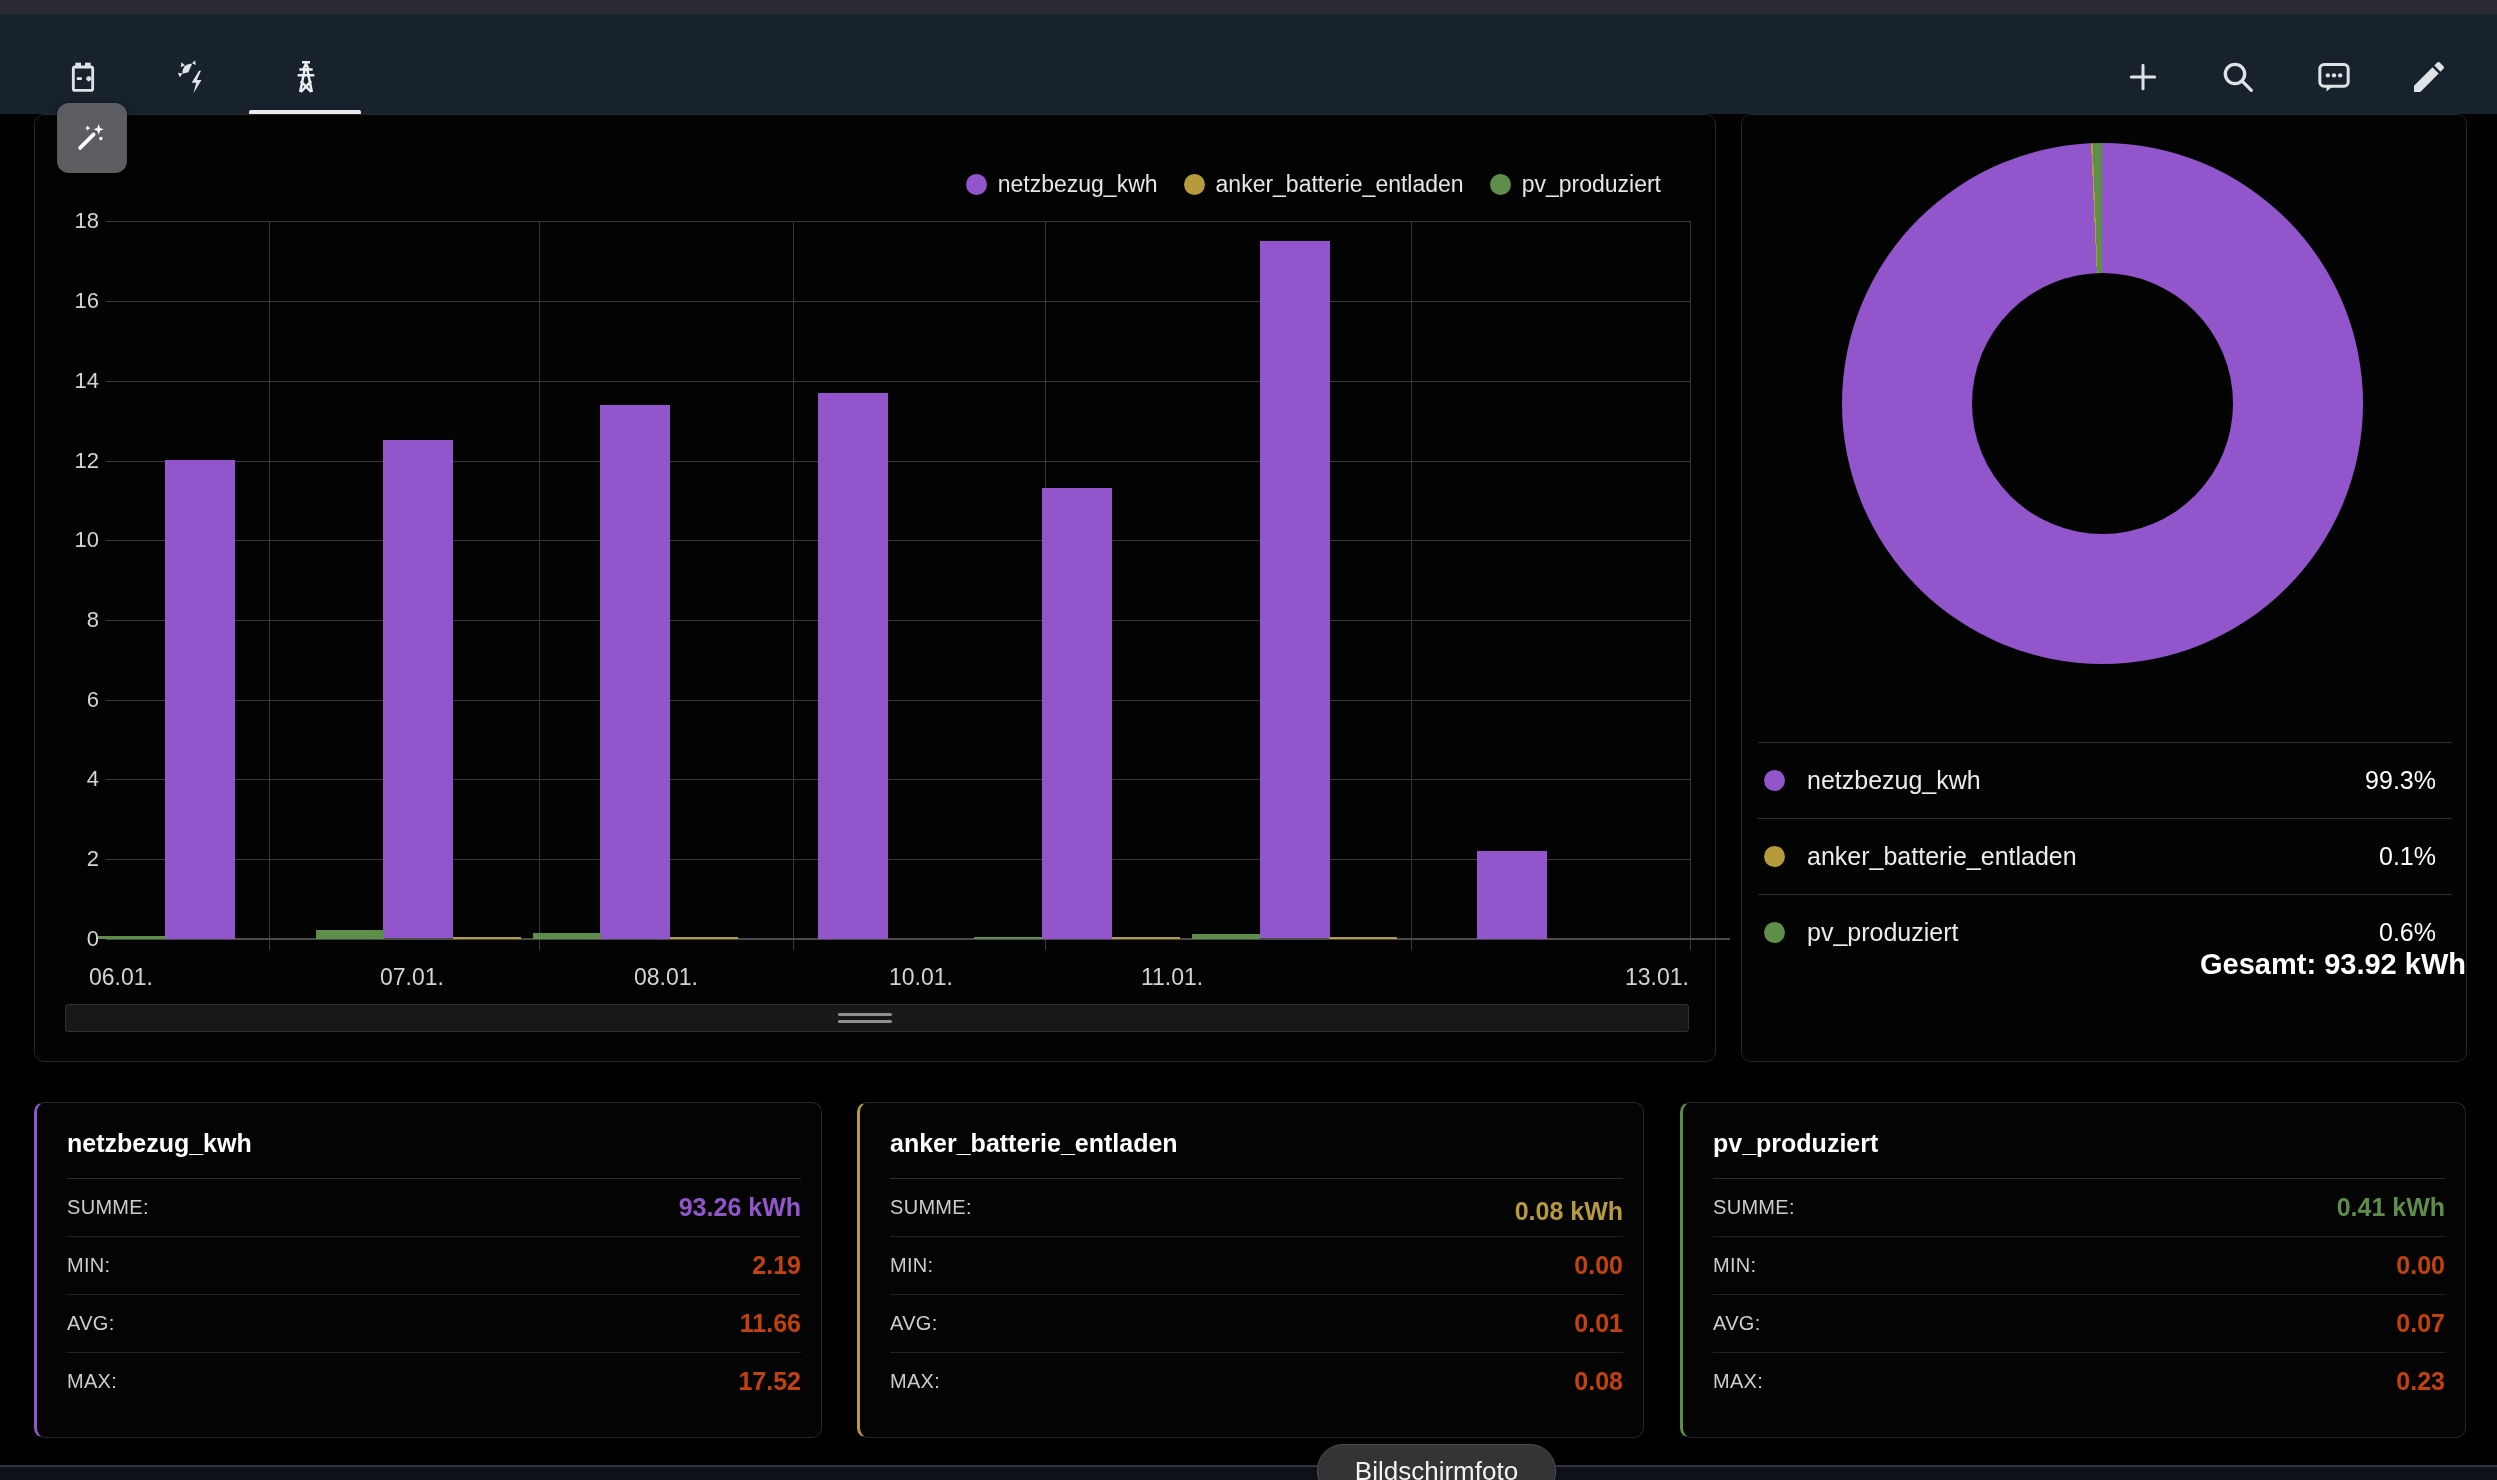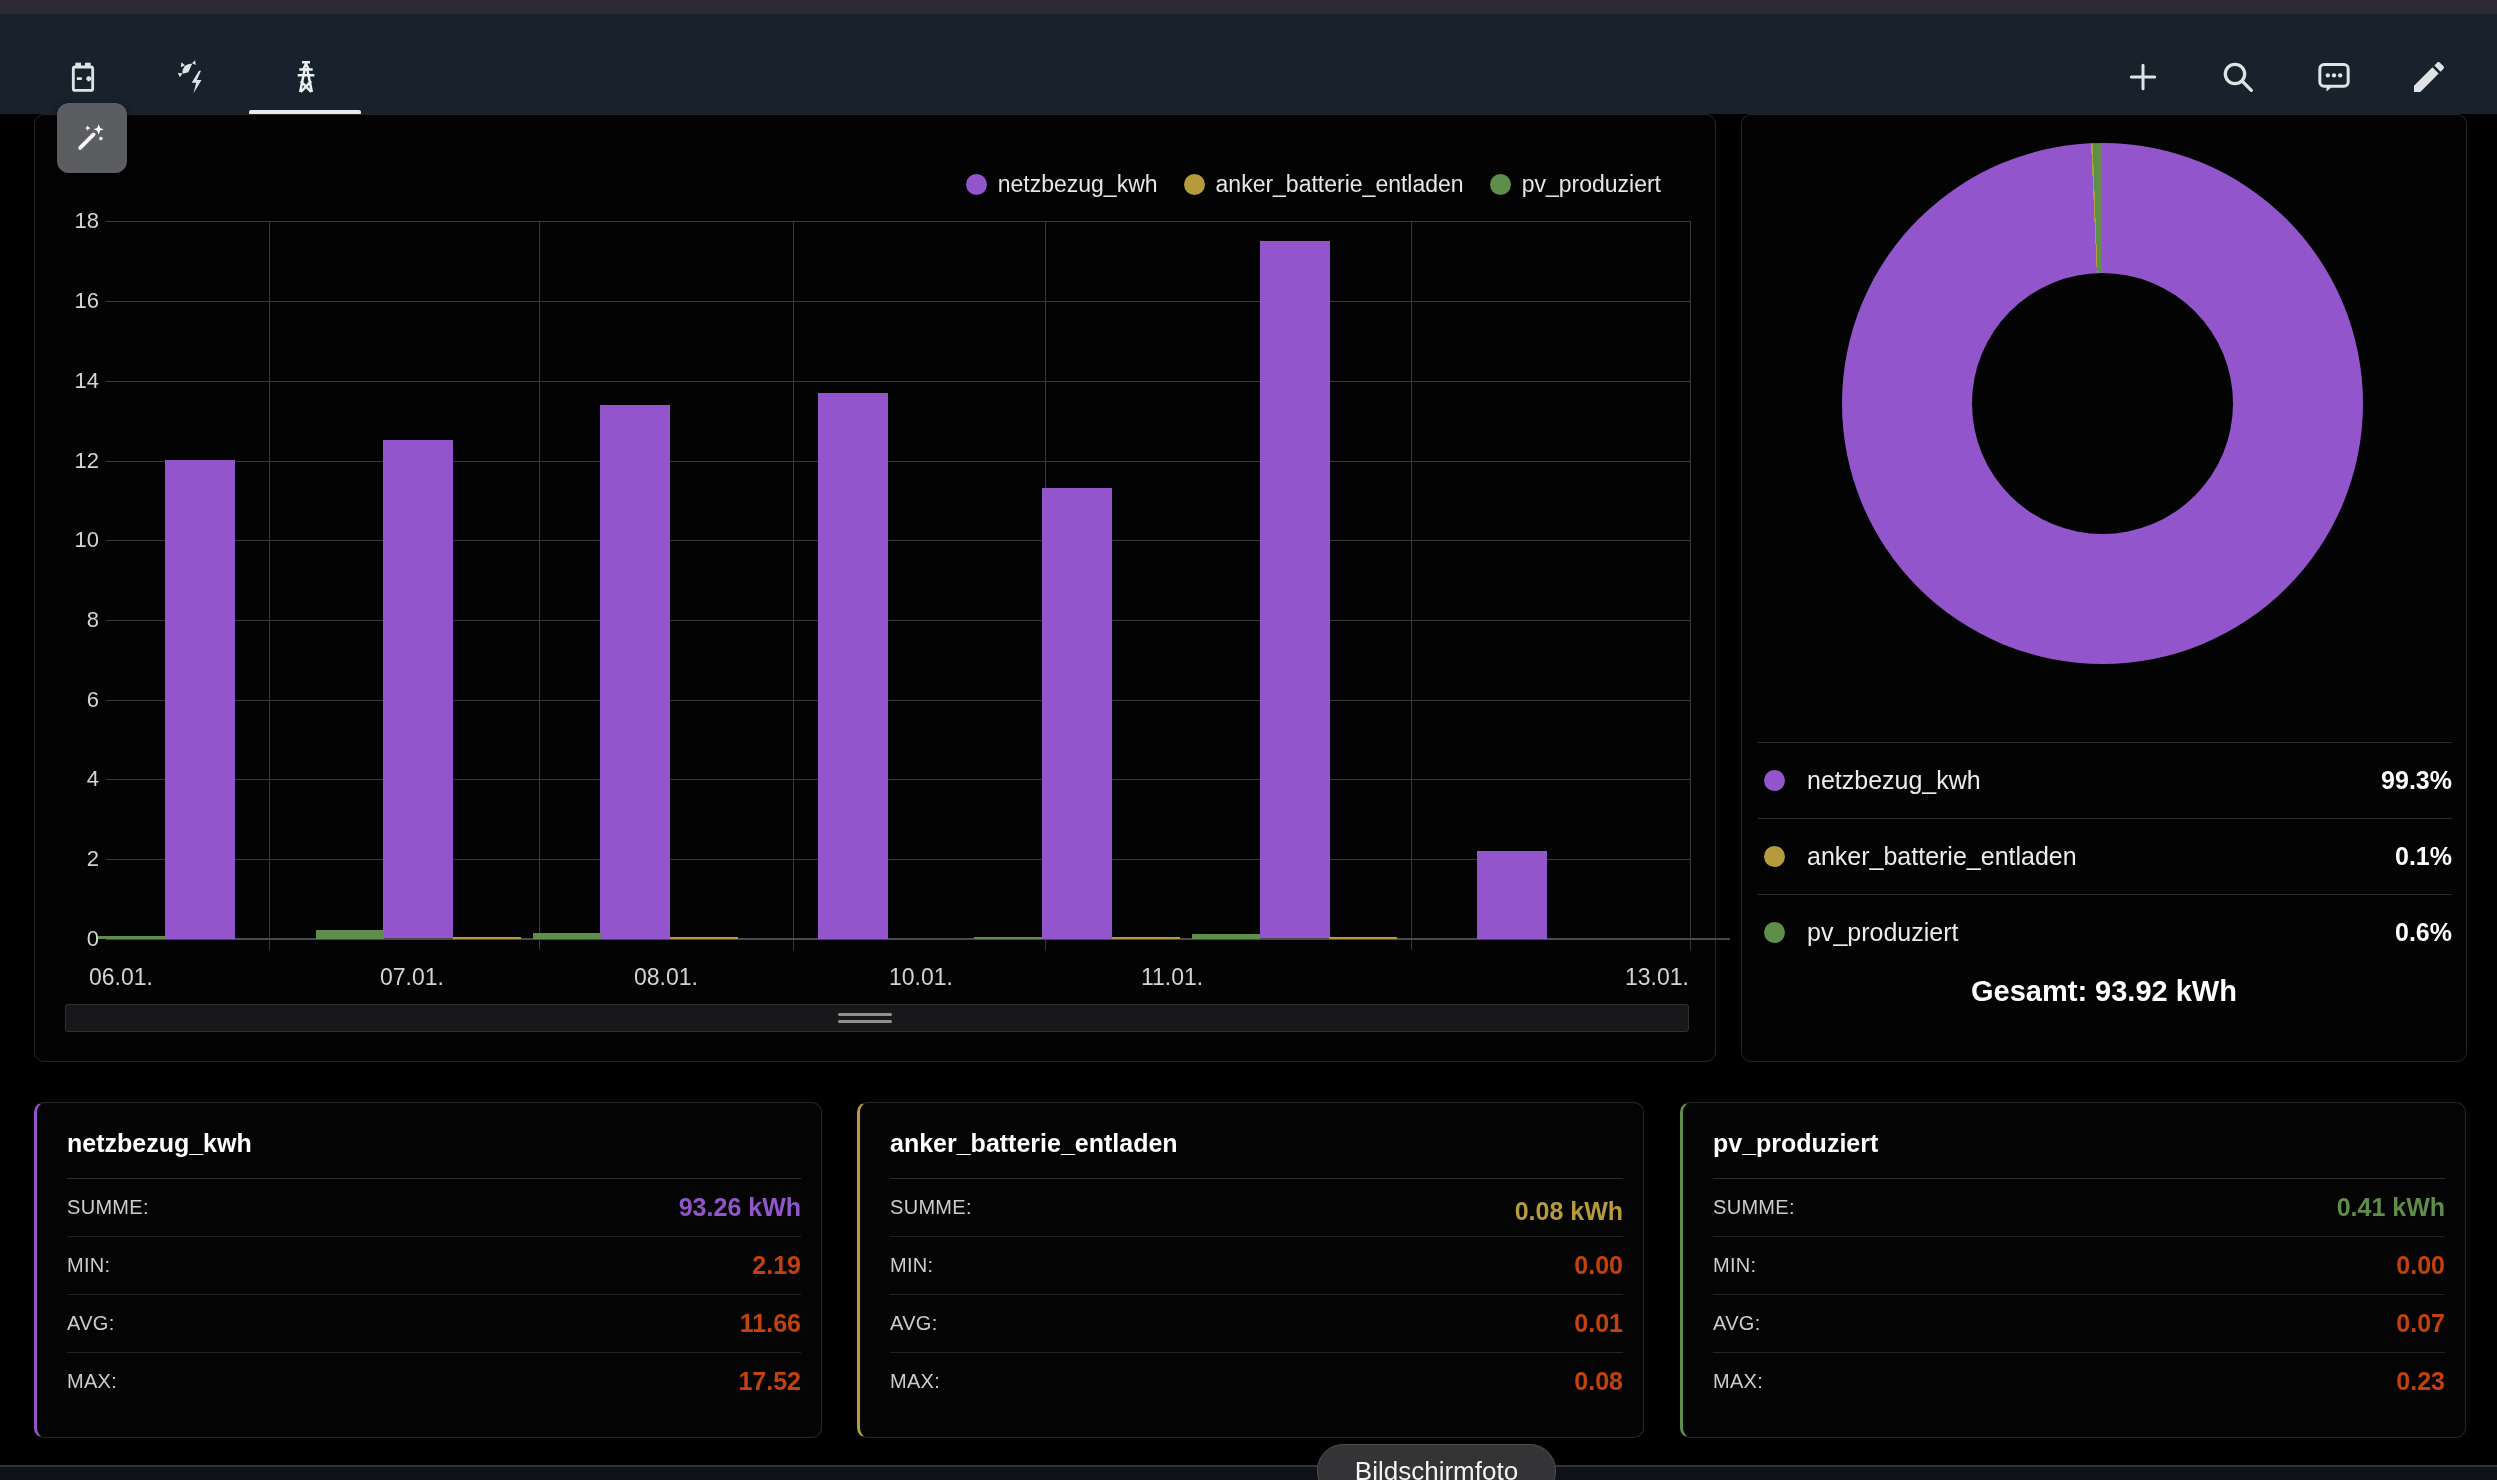--- a/index.html
+++ b/index.html
@@ -38,22 +38,22 @@
     border:1px solid #303032;border-radius:3px;box-sizing:border-box;cursor:ew-resize;}
   .dz-handle{position:absolute;left:772px;top:8px;width:54px;height:12px;}
   .dz-handle span{display:block;width:54px;height:3px;background:#909090;border-radius:2px;margin-bottom:4px;}
   
   .donut{position:absolute;left:100px;top:28px;width:521px;height:521px;border-radius:50%;}
   .donut-hole{position:absolute;left:130px;top:130px;width:261px;height:261px;border-radius:50%;background:#030303;}
   .donut-legend{position:absolute;left:16px;right:14px;top:627px;}
   .dl-row{height:75px;display:flex;align-items:center;border-top:1px solid #2d2d2d;cursor:pointer;}
   .dl-row .dot{width:21px;height:21px;border-radius:50%;margin-left:6px;}
   .dl-row .lbl{color:#ececec;font-size:25px;margin-left:22px;flex:1;}
-  .dl-row .pct{color:#fff;font-size:25px;font-weight:bold;margin-right:0;}
-  .gesamt{position:absolute;left:0;right:0;top:860px;text-align:center;color:#fff;font-size:29px;font-weight:bold;}
+  .dl-row .pct{color:#fff;font-size:25px;font-weight:normal;margin-right:16px;}
+  .gesamt{position:absolute;left:0;right:0;top:833px;text-align:right;color:#fff;font-size:29px;font-weight:bold;}
   
   .card{position:absolute;top:1102px;height:336px;background:#040404;border:1px solid #272727;
     border-left-width:3px;border-radius:10px;box-sizing:border-box;padding:26px 20px 10px 30px;}
   .card-title{color:#fff;font-size:25px;font-weight:bold;padding-bottom:20px;border-bottom:1px solid #2c2c2c;}
   .card-row{height:57px;display:flex;align-items:center;justify-content:space-between;border-bottom:1px solid #222;gap:44px;}
   .card-row:last-child{border-bottom:none;}
   .card-row .rlbl{color:#cccccc;font-size:20px;letter-spacing:0.3px;}
   .card-row .rval{color:#c2410c;font-size:25px;font-weight:bold;}
   
   .bottombar{left:0;top:1465px;width:2497px;height:16px;background:#0e1117;border-top:2px solid #2f333b;box-sizing:border-box;}

